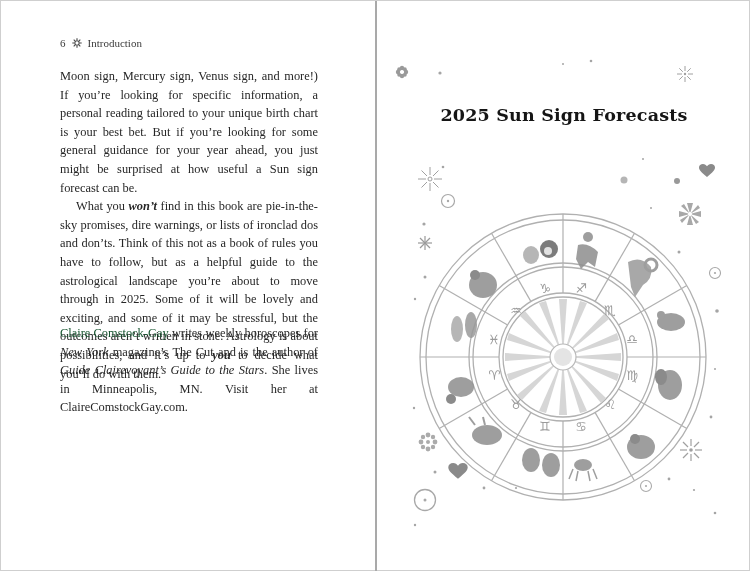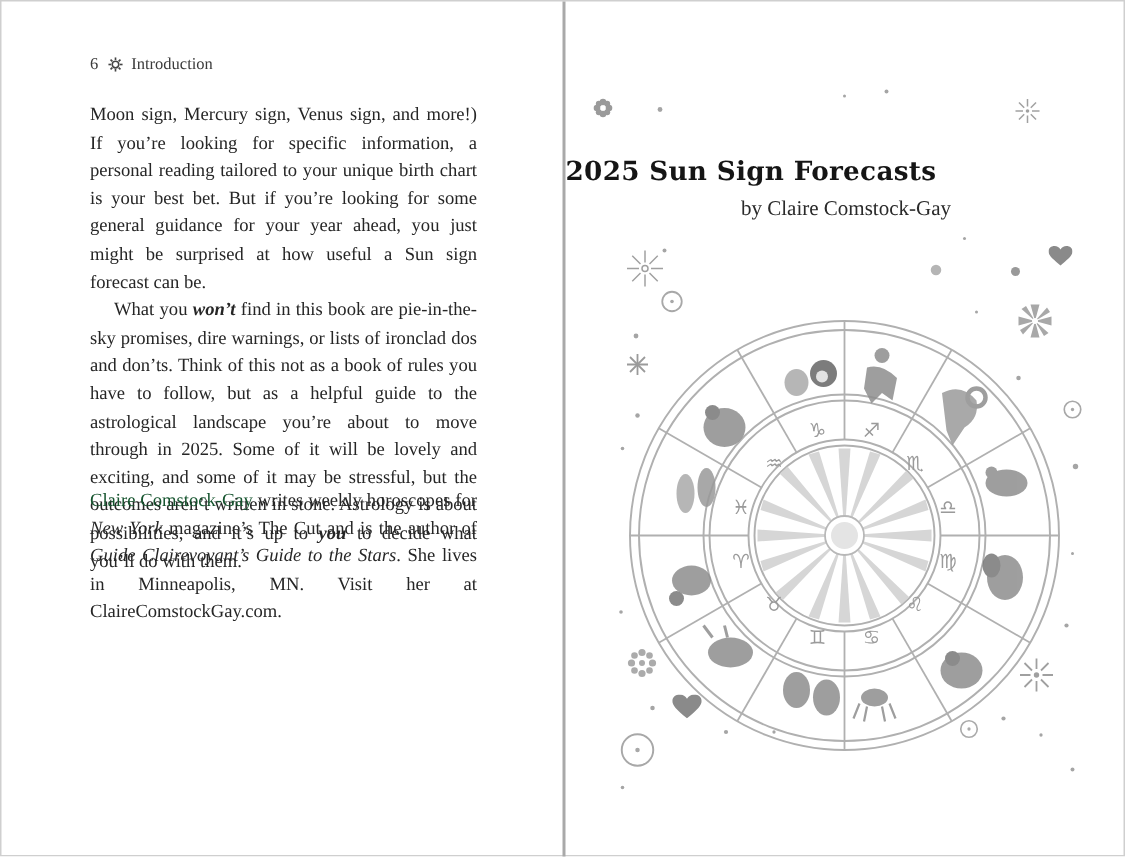--- a/index.html
+++ b/index.html
@@ -14,21 +14,21 @@
     .running-head .sun { width: 10px; height: 10px; display: inline-block; }
 
     .body-text { position: absolute; left: 59px; top: 66px; width: 258px; font-size: 12.4px; line-height: 18.6px; text-align: justify; color: #262626; }
     .body-text p { margin: 0; }
     .body-text p.indent { text-indent: 16px; }
     .body-text em { font-style: italic; font-weight: bold; }
     .bio { position: absolute; left: 59px; top: 323px; width: 258px; font-size: 12.4px; line-height: 18.6px; text-align: justify; color: #262626; }
     .bio strong { font-weight: normal; color: #14532d; }
     .bio em { font-style: italic; }
 
-    .title { position: absolute; left: 0; width: 374px; top: 104px; font-family: "DejaVu Serif", "Liberation Serif", serif; font-weight: bold; font-size: 17.5px; color: #151515; letter-spacing: 0.2px; }
+    .title { position: absolute; left: 0; width: 374px; top: 104px; text-align: center; font-family: "DejaVu Serif", "Liberation Serif", serif; font-weight: bold; font-size: 17.5px; color: #151515; letter-spacing: 0.2px; }
     .byline { position: absolute; left: 0; width: 374px; top: 131px; text-align: center; font-size: 14px; color: #2a2a2a; }
 
     .wheel { position: absolute; left: 36px; top: 206px; width: 300px; height: 300px; }
     .deco { position: absolute; }
   </style>
 </head>
 <body>
 
 <div class="spread">
 
@@ -58,21 +58,20 @@
 
     <div class="bio">
       <strong>Claire Comstock-Gay</strong><span> writes weekly horoscopes for </span><em>New York</em><span> magazine’s The Cut and is the author of </span><em>Guide Clairevoyant’s Guide to the Stars</em><span>. She lives in Minneapolis, MN. Visit her at ClaireComstockGay.com.</span>
     </div>
   </div>
 
   <div class="gutter"></div>
 
   <div class="page-right">
     <div class="title">2025 Sun Sign Forecasts</div>
-    <div class="byline">by Claire Comstock-Gay</div>
 
     <svg class="deco" style="left:18px;top:64px" width="14" height="14" viewBox="0 0 14 14">
         <g fill="#9a9a9a">
           <circle cx="7" cy="3" r="2.2"></circle>
           <circle cx="7" cy="11" r="2.2"></circle>
           <circle cx="3" cy="7" r="2.2"></circle>
           <circle cx="11" cy="7" r="2.2"></circle>
           <circle cx="4.2" cy="4.2" r="2"></circle>
           <circle cx="9.8" cy="9.8" r="2"></circle>
           <circle cx="9.8" cy="4.2" r="2"></circle>

